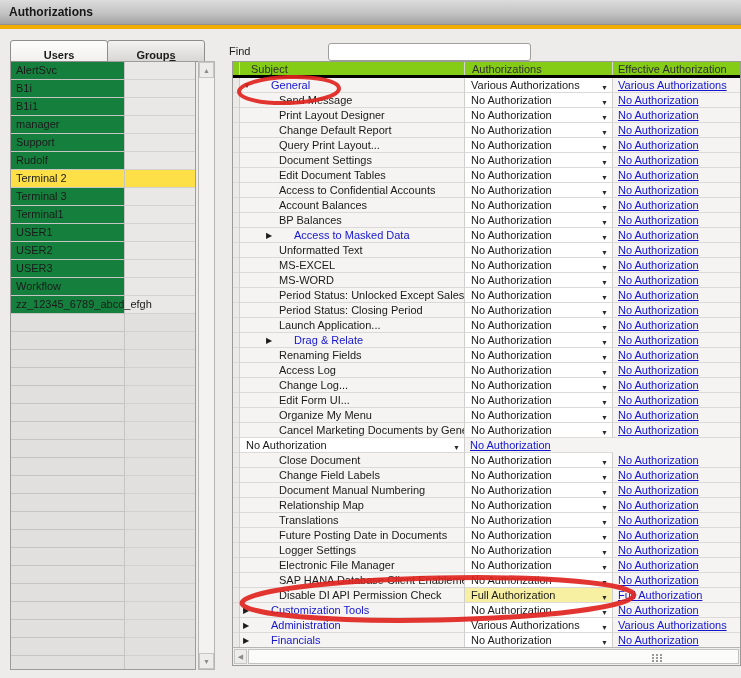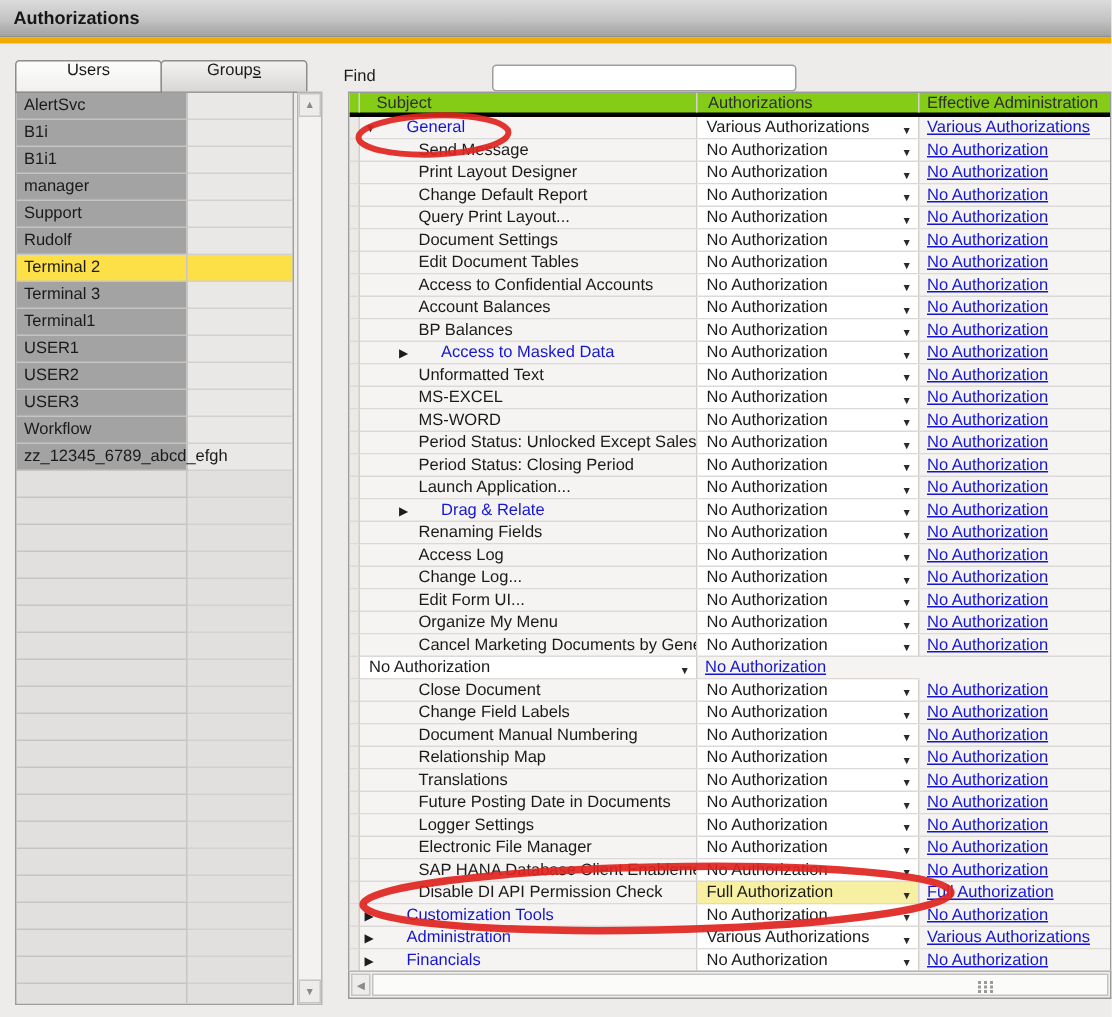--- a/index.html
+++ b/index.html
@@ -16,35 +16,35 @@
     border-bottom:1px solid #8f8f8f;
     display:flex; align-items:center; padding-left:9px;
     font-size:12px; font-weight:bold; color:#161616;
   }
   .accent{ position:absolute; left:0; top:25px; width:741px; height:4px; background:#f2ab00; }
 
   
   .tab{
     position:absolute; top:40px; height:22px;
     border:1px solid #8d8d8b; border-radius:3px 3px 0 0;
-    display:flex; align-items:flex-start; justify-content:center;
-    font-size:11px; cursor:default;
+    display:flex; align-items:flex-end; justify-content:center;
+    font-size:11px; cursor:default;font-weight:bold;
   }
   .tab.users{ left:10px; width:98px; background:linear-gradient(#fdfdfc,#f1f0ee); z-index:2;}
   .tab.groups{ left:107px; width:98px; background:linear-gradient(#f3f2f1,#d8d7d5); }
   .tab .mn{ text-decoration:underline; }
 
   
   .userlist{
     position:absolute; left:10px; top:61px; width:186px; height:609px;
     background:#e1e0de; border:1px solid #9c9c9a; overflow:hidden;
   }
   .u-row{ display:flex; height:18px; }
   .u-name{
-    width:114px; background:#a3a3a3; border-right:1px solid #c6c5c3;
+    width:114px; background:#15803d; border-right:1px solid #c6c5c3;
     border-bottom:1px solid #c6c5c3; font-size:11px; line-height:17px;
     padding-left:5px; white-space:nowrap; overflow:visible; position:relative; z-index:1;
   }
   .u-fill{ flex:1; background:#e9e8e6; border-bottom:1px solid #d2d1cf; }
   .u-row.empty .u-name{ background:#e1e0de; }
   .u-row.empty .u-fill{ background:#e1e0de; }
   .u-row.sel .u-name, .u-row.sel .u-fill{ background:#fde047; }
 
   
   .vscroll{
@@ -274,21 +274,21 @@
 </div>
 
 <div class="find-label">Find</div>
 <input class="find-input" value="" style="">
 
 <div class="grid">
   <div class="t-head">
     <div></div>
     <div class="h-sub">Subject</div>
     <div class="h-auth">Authorizations</div>
-    <div class="h-eff">Effective Administration</div>
+    <div class="h-eff">Effective Authorization</div>
   </div>
   <div id="tbody">
       <div class="t-row">
         <div class="c-sel"></div>
         <div class="c-sub">
           <span class="tree-arrow">▼</span>
           <span class="sub-text cat">General</span>
         </div>
         <div class="c-auth"><span>Various Authorizations</span><span class="dd-arrow">▼</span></div>
         <div class="c-eff"><span class="eff-link">Various Authorizations</span></div>

